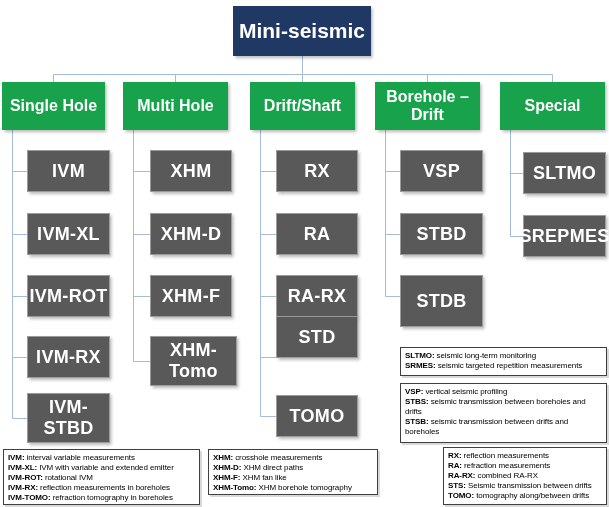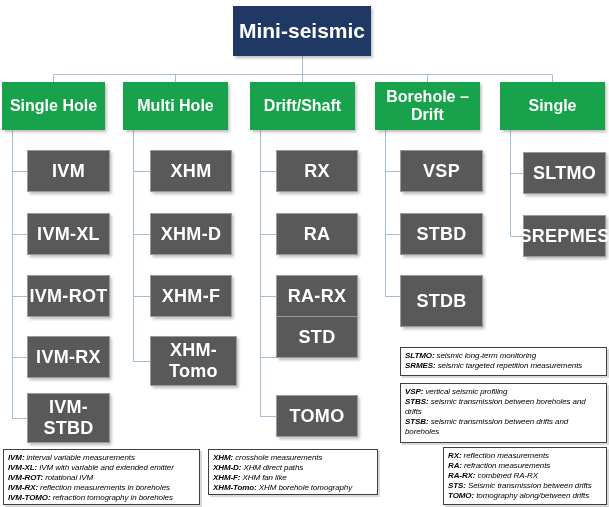--- a/index.html
+++ b/index.html
@@ -13,21 +13,21 @@
     text-align:center;color:#ffffff;font-weight:bold;white-space:pre-line;
     box-shadow:1.5px 2px 3px rgba(0,0,0,.28);line-height:1.15;
   }
   .root{background:#1F3864;font-size:21px;text-align:center;}
   .cat{background:#17A24B;font-size:16px;}
   .leaf{background:#595959;border:1px solid #9b9b9b;font-size:18px;letter-spacing:.3px;box-sizing:border-box;}
   .legend{
     position:absolute;background:#ffffff;border:1px solid #3f3f3f;
     box-shadow:2px 2px 0 rgba(130,130,130,.3);
     padding:3px 4px;font-size:8px;line-height:10px;color:#000;
-    letter-spacing:-0.1px;box-sizing:border-box;overflow:hidden;font-style:italic;
+    letter-spacing:-0.1px;box-sizing:border-box;overflow:hidden;
   }
   .legend b{font-weight:bold;}
 </style>
 </head>
 <body>
 
 <div id="canvas">
 
   <svg class="wires" width="609" height="507">
     <g stroke="#A4BCD8" stroke-width="1" fill="none">
@@ -71,21 +71,21 @@
     </g>
   </svg>
 
   <div class="node root" style="left:233px;top:6px;width:138px;height:50px">Mini-seismic</div>
 
   <div class="node cat" style="left:2px;top:82px;width:103px;height:48px">Single Hole</div>
   <div class="node cat" style="left:123px;top:82px;width:105px;height:48px">Multi Hole</div>
   <div class="node cat" style="left:250px;top:82px;width:105px;height:48px">Drift/Shaft</div>
   <div class="node cat" style="left:375px;top:82px;width:105px;height:48px">Borehole –
 Drift</div>
-  <div class="node cat" style="left:500px;top:82px;width:105px;height:48px">Single</div>
+  <div class="node cat" style="left:500px;top:82px;width:105px;height:48px">Special</div>
 
   <div class="node leaf" style="left:27px;top:150px;width:83px;height:42px">IVM</div>
   <div class="node leaf" style="left:27px;top:213px;width:83px;height:42px">IVM-XL</div>
   <div class="node leaf" style="left:27px;top:275px;width:83px;height:42px">IVM-ROT</div>
   <div class="node leaf" style="left:27px;top:336px;width:83px;height:42px">IVM-RX</div>
   <div class="node leaf" style="left:27px;top:393px;width:83px;height:50px">IVM-
 STBD</div>
 
   <div class="node leaf" style="left:150px;top:150px;width:82px;height:42px">XHM</div>
   <div class="node leaf" style="left:150px;top:213px;width:82px;height:42px">XHM-D</div>

